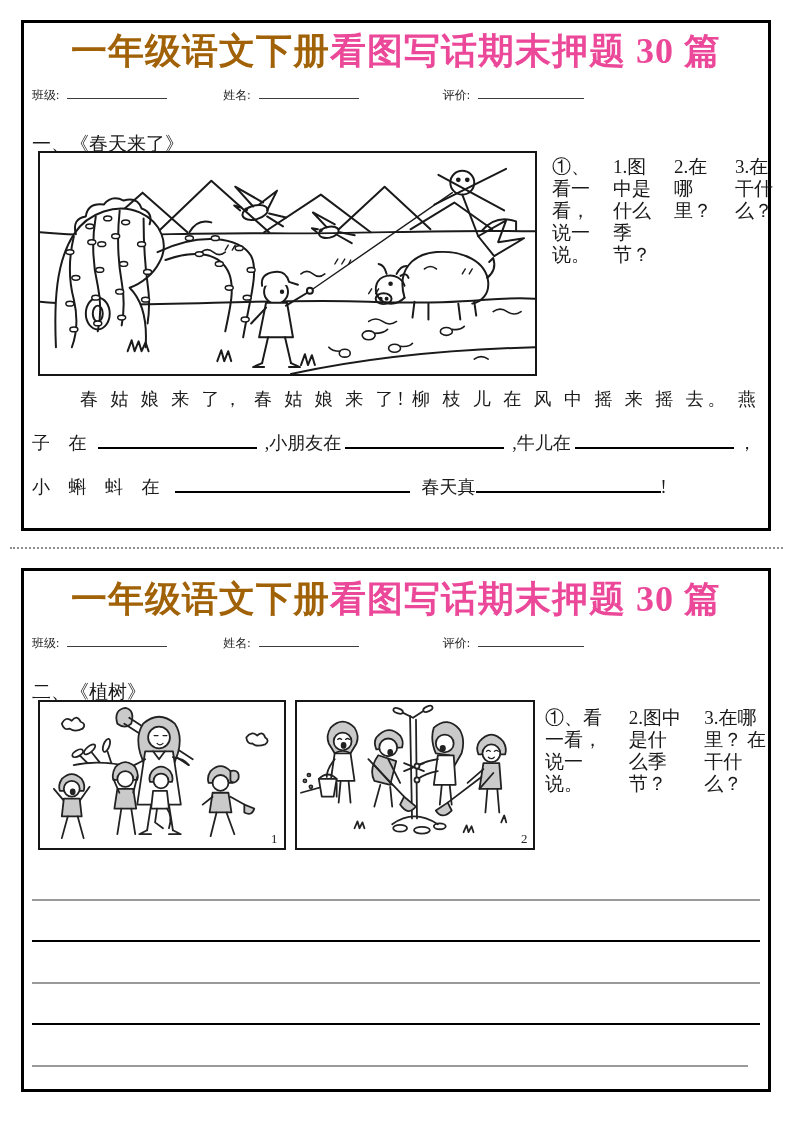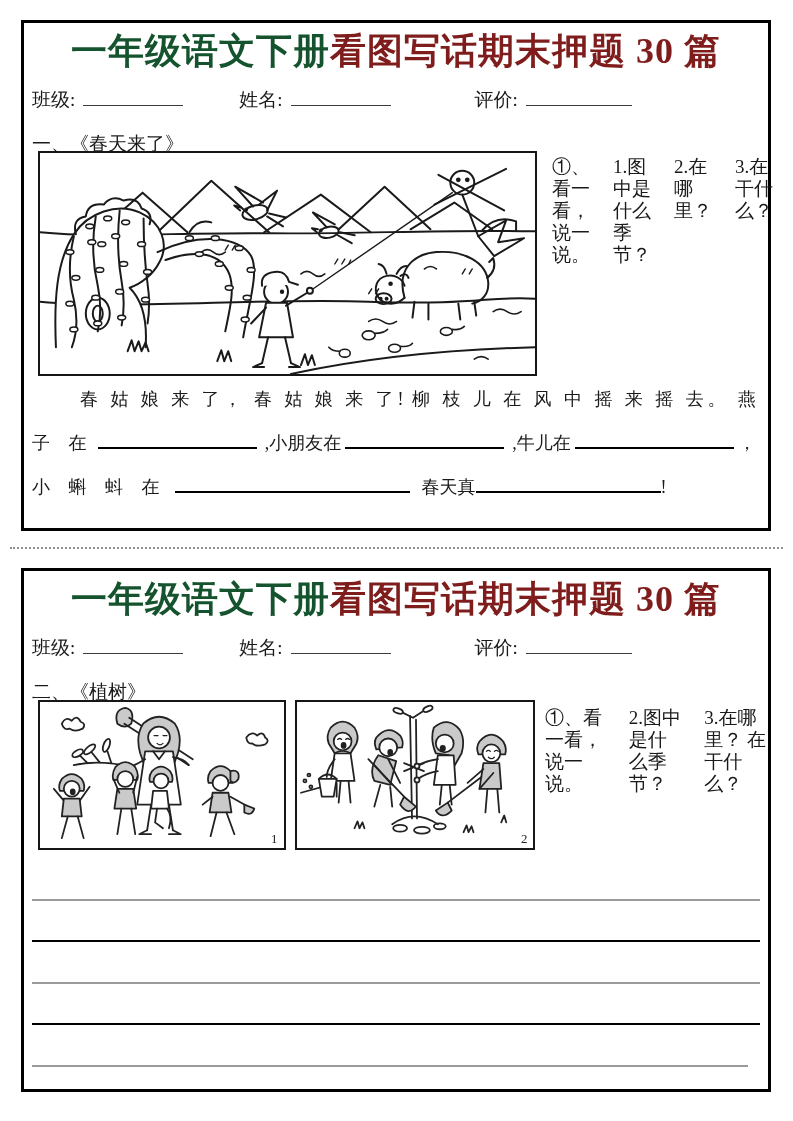--- a/index.html
+++ b/index.html
@@ -4,23 +4,23 @@
 <style>
   html,body{margin:0;padding:0;background:#fff;}
   .page{position:relative;width:793px;height:1121px;background:#fff;overflow:hidden;
         font-family:"Liberation Serif","DejaVu Serif",serif;color:#1a1a1a;}
   .card{position:absolute;left:21px;width:750px;background:#fff;border:3px solid #000;box-sizing:border-box;}
   .card1{top:20px;height:511px;}
   .card2{top:568px;height:524px;}
   .divider{position:absolute;left:10px;top:547px;width:773px;border-top:2px dotted #8f8f8f;}
   .title{position:absolute;left:0;right:0;top:4px;margin:0;text-align:center;font-size:36px;
          font-weight:bold;letter-spacing:1px;white-space:nowrap;}
-  .t-black{color:#14532d;}
-  .t-red{color:#7f1d1d;}
-  .fields{position:absolute;left:8px;top:64px;display:flex;align-items:baseline;font-size:19px;}
+  .t-black{color:#a16207;}
+  .t-red{color:#ec4899;}
+  .fields{position:absolute;left:8px;top:64px;display:flex;align-items:baseline;font-size:12px;}
   .fblank{display:inline-block;border-bottom:1.5px solid #3c3c3c;height:2px;margin-left:8px;}
   .w100{width:100px;} .w105{width:106px;}
   .gap1{margin-left:56px;} .gap2{margin-left:84px;}
   .heading{position:absolute;left:8px;top:108px;font-size:19px;}
   .picbox{position:absolute;border:2px solid #161616;background:#fff;box-sizing:border-box;}
   .picbox svg{display:block;width:100%;height:100%;}
   .pic-spring{left:14px;top:128px;width:499px;height:225px;}
   .pic-plant1{left:14px;top:129px;width:248px;height:150px;}
   .pic-plant2{left:271px;top:129px;width:240px;height:150px;}
   .questions{position:absolute;display:flex;flex-direction:row;font-size:19px;line-height:22px;}

